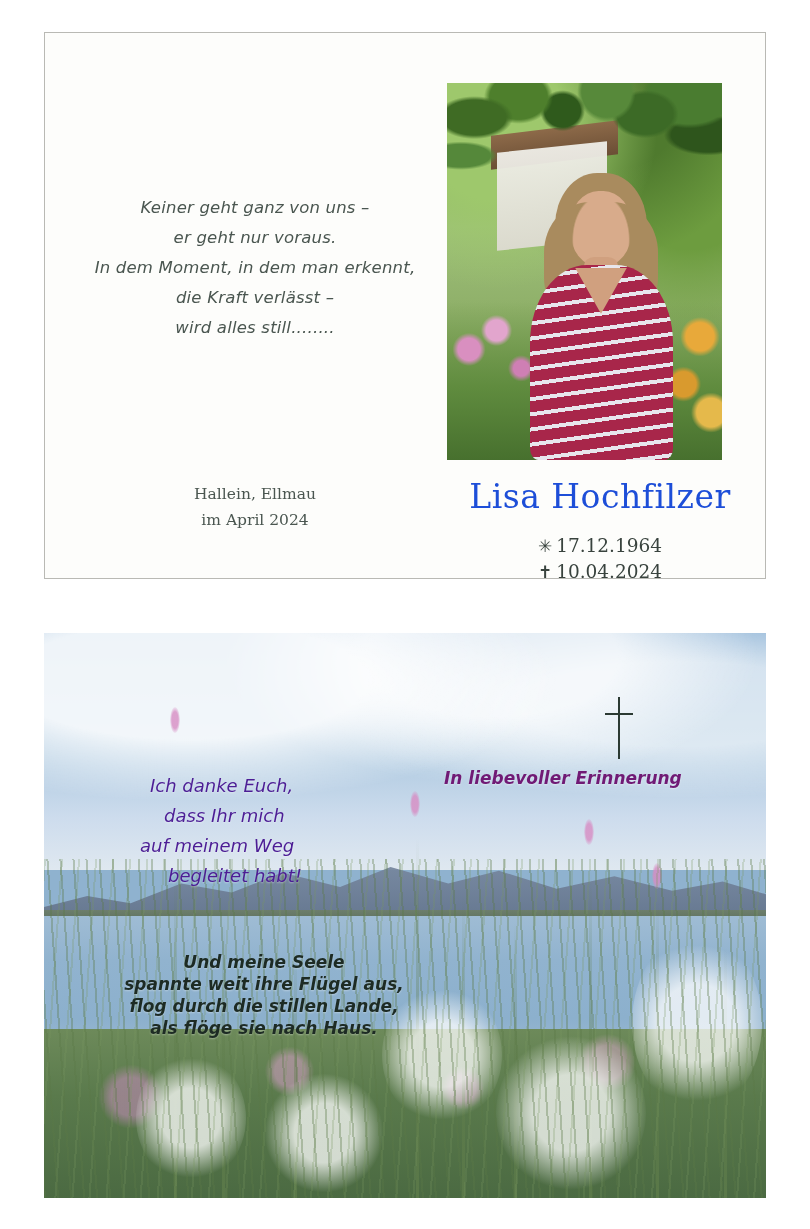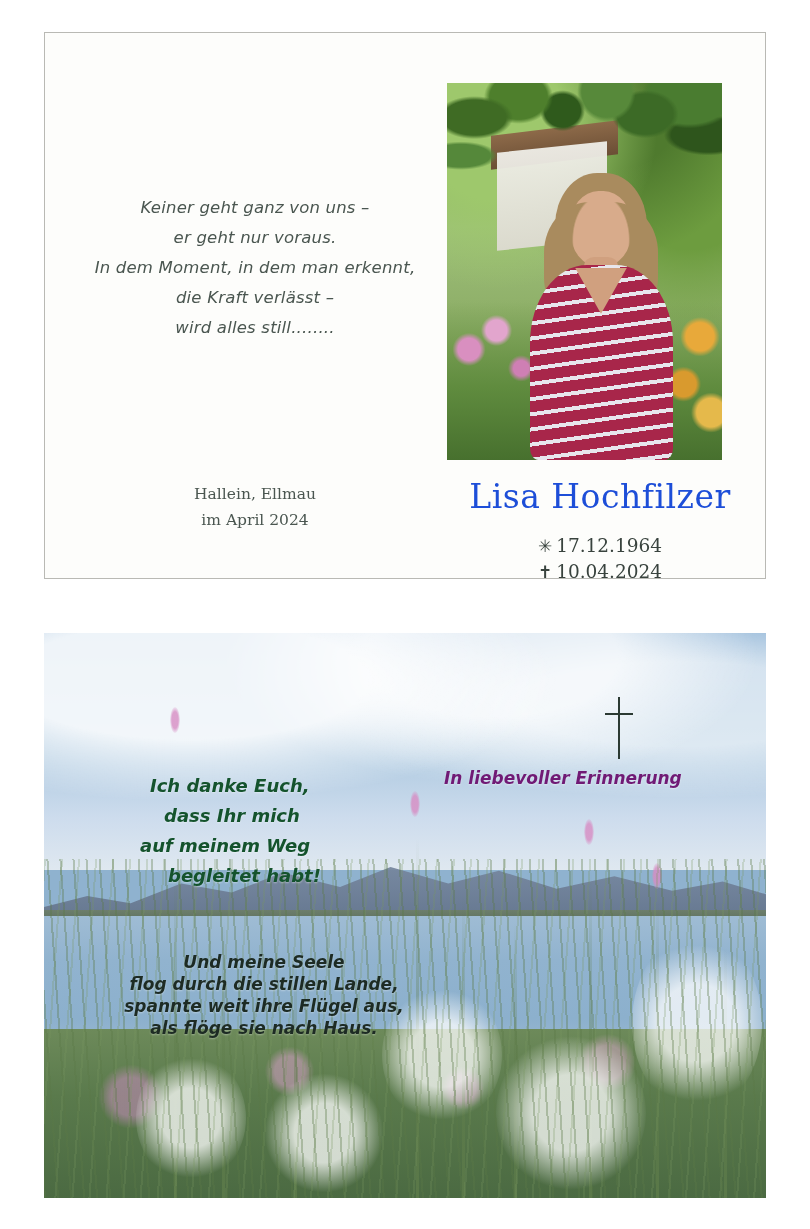--- a/index.html
+++ b/index.html
@@ -268,24 +268,24 @@
     text-shadow: 0 1px 2px rgba(255,255,255,.45);
   }
 
   .thanks {
     position: absolute;
     left: 92px;
     top: 138px;
     width: 250px;
     font-family: "DejaVu Sans", sans-serif;
     font-style: italic;
-    font-weight: bold;
+    font-weight: normal;
     font-size: 18px;
     line-height: 30px;
-    color: #14532d;
+    color: #4c1d95;
     text-shadow: 0 1px 2px rgba(255,255,255,.4);
   }
   .thanks .l1 { padding-left: 14px; }
   .thanks .l2 { padding-left: 28px; }
   .thanks .l3 { padding-left: 4px; }
   .thanks .l4 { padding-left: 32px; }
 
   .soul {
     position: absolute;
     left: 60px;
@@ -388,17 +388,17 @@
 
   <div class="thanks">
     <div class="l1">Ich danke Euch,</div>
     <div class="l2">dass Ihr mich</div>
     <div class="l3">auf meinem Weg</div>
     <div class="l4">begleitet habt!</div>
   </div>
 
   <div class="soul">
     <div>Und meine Seele</div>
+    <div>spannte weit ihre Flügel aus,</div>
     <div>flog durch die stillen Lande,</div>
-    <div>spannte weit ihre Flügel aus,</div>
     <div>als flöge sie nach Haus.</div>
   </div>
 </div>
 
 </body></html>

